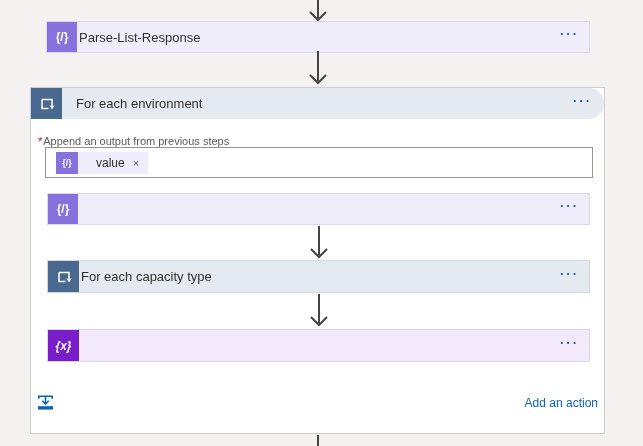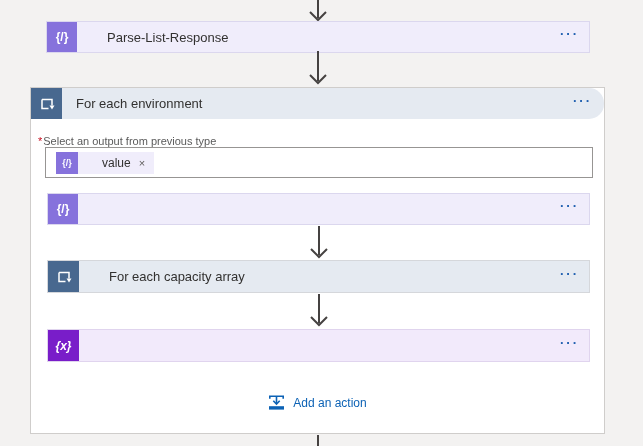--- a/index.html
+++ b/index.html
@@ -25,21 +25,21 @@
     cursor:pointer;
   }
   .action-row .action-icon{
     flex:0 0 auto;
     display:flex;align-items:center;justify-content:center;
     color:#fff;
     font-size:12px;
     font-weight:bold;
   }
   .action-row .action-title{
-    padding-left:30px;
+    padding-left:2px;
     font-size:13px;
     color:#323130;
     white-space:nowrap;
     overflow:hidden;
   }
   .action-row .more{
     margin-left:auto;
     border:none;background:transparent;
     color:#1F5FB0;
     font-size:13px;font-weight:bold;
@@ -133,34 +133,34 @@
   }
   .token .tok-icon{
     width:22px;
     background:#8672DC;color:#fff;
     display:flex;align-items:center;justify-content:center;
     font-size:9px;font-weight:bold;
   }
   .token .tok-body{
     background:#F0EDFB;
     display:flex;align-items:center;
-    padding:0 9px 0 24px;
+    padding:0 9px 0 18px;
     color:#323130;
   }
   .token .tok-x{
     margin-left:8px;
     color:#605E5C;
     font-size:11px;
     cursor:pointer;
   }
   
   .add-action{
     position:absolute;
     left:0;right:0;top:306px;
-    display:flex;align-items:center;justify-content:center;
+    display:flex;align-items:center;justify-content:space-between;
     gap:8px;
     background:transparent;border:none;
     cursor:pointer;
   }
   .add-action .lbl{
     font-size:12px;
     color:#0C62B5;
   }
 </style>
 </head>
@@ -196,21 +196,21 @@
           <path d="M3 3.5 H13 V9.5" fill="none" stroke="#fff" stroke-width="1.5"></path>
           <path d="M3 3.5 V12.5 H9.5" fill="none" stroke="#fff" stroke-width="1.5"></path>
           <path d="M10.5 9.5 H15.5 L13 13.5 Z" fill="#fff"></path>
         </svg>
       </span>
       <span class="action-title">For each environment</span>
       <button class="more">···</button>
     </div>
 
     <div class="field-label">
-      <span class="req">*</span><span>Select an output from previous type</span>
+      <span class="req">*</span><span>Append an output from previous steps</span>
     </div>
 
     <div class="token-input">
       <span class="token">
         <span class="tok-icon">{/}</span>
         <span class="tok-body">
           <span>value</span>
           <span class="tok-x">×</span>
         </span>
       </span>
@@ -229,21 +229,21 @@
     </div>
 
     <div class="action-row loop-row" style="left:16px;top:172px;width:543px;">
       <span class="action-icon">
         <svg width="16" height="16" viewBox="0 0 16 16">
           <path d="M3 3.5 H13 V9.5" fill="none" stroke="#fff" stroke-width="1.5"></path>
           <path d="M3 3.5 V12.5 H9.5" fill="none" stroke="#fff" stroke-width="1.5"></path>
           <path d="M10.5 9.5 H15.5 L13 13.5 Z" fill="#fff"></path>
         </svg>
       </span>
-      <span class="action-title">For each capacity array</span>
+      <span class="action-title">For each capacity type</span>
       <button class="more">···</button>
     </div>
 
     <div class="arrow" style="left:277px;top:206px;">
       <svg width="22" height="33" viewBox="0 0 22 33">
         <path d="M11 0 V29" stroke="#454241" stroke-width="2" fill="none"></path>
         <path d="M3 23 L11 31 L19 23" stroke="#454241" stroke-width="2" fill="none" stroke-linejoin="miter"></path>
       </svg>
     </div>
 

